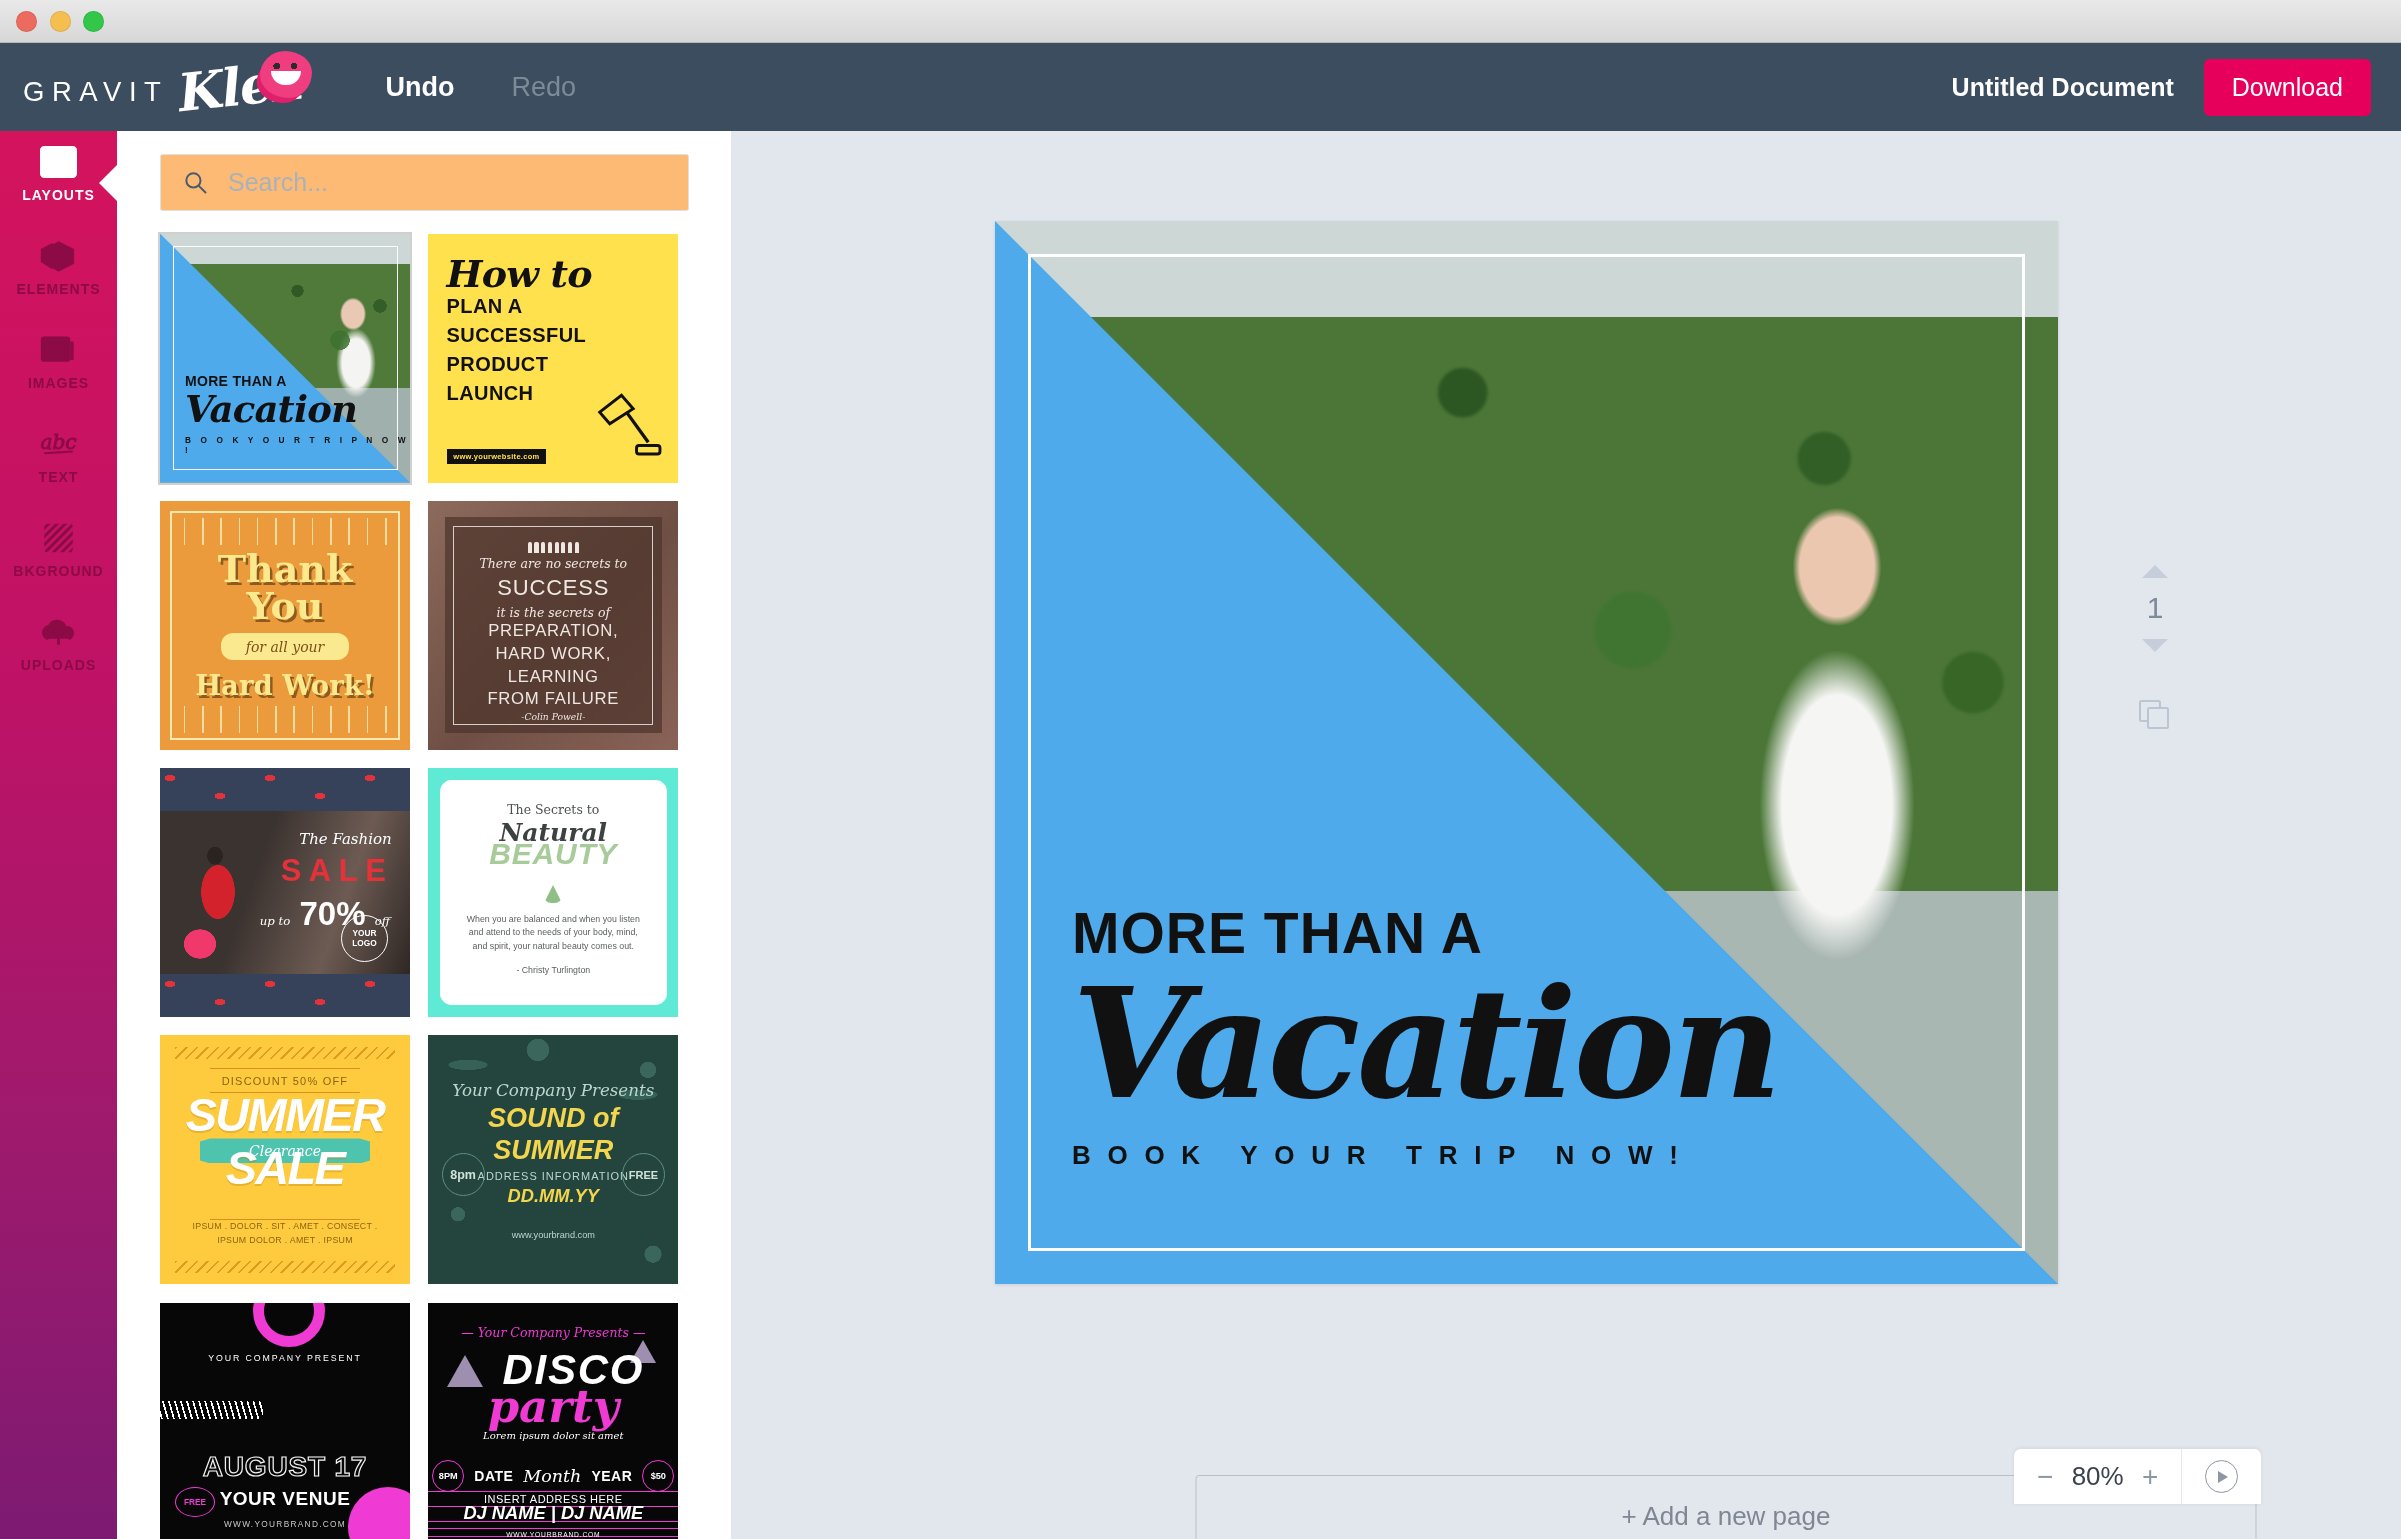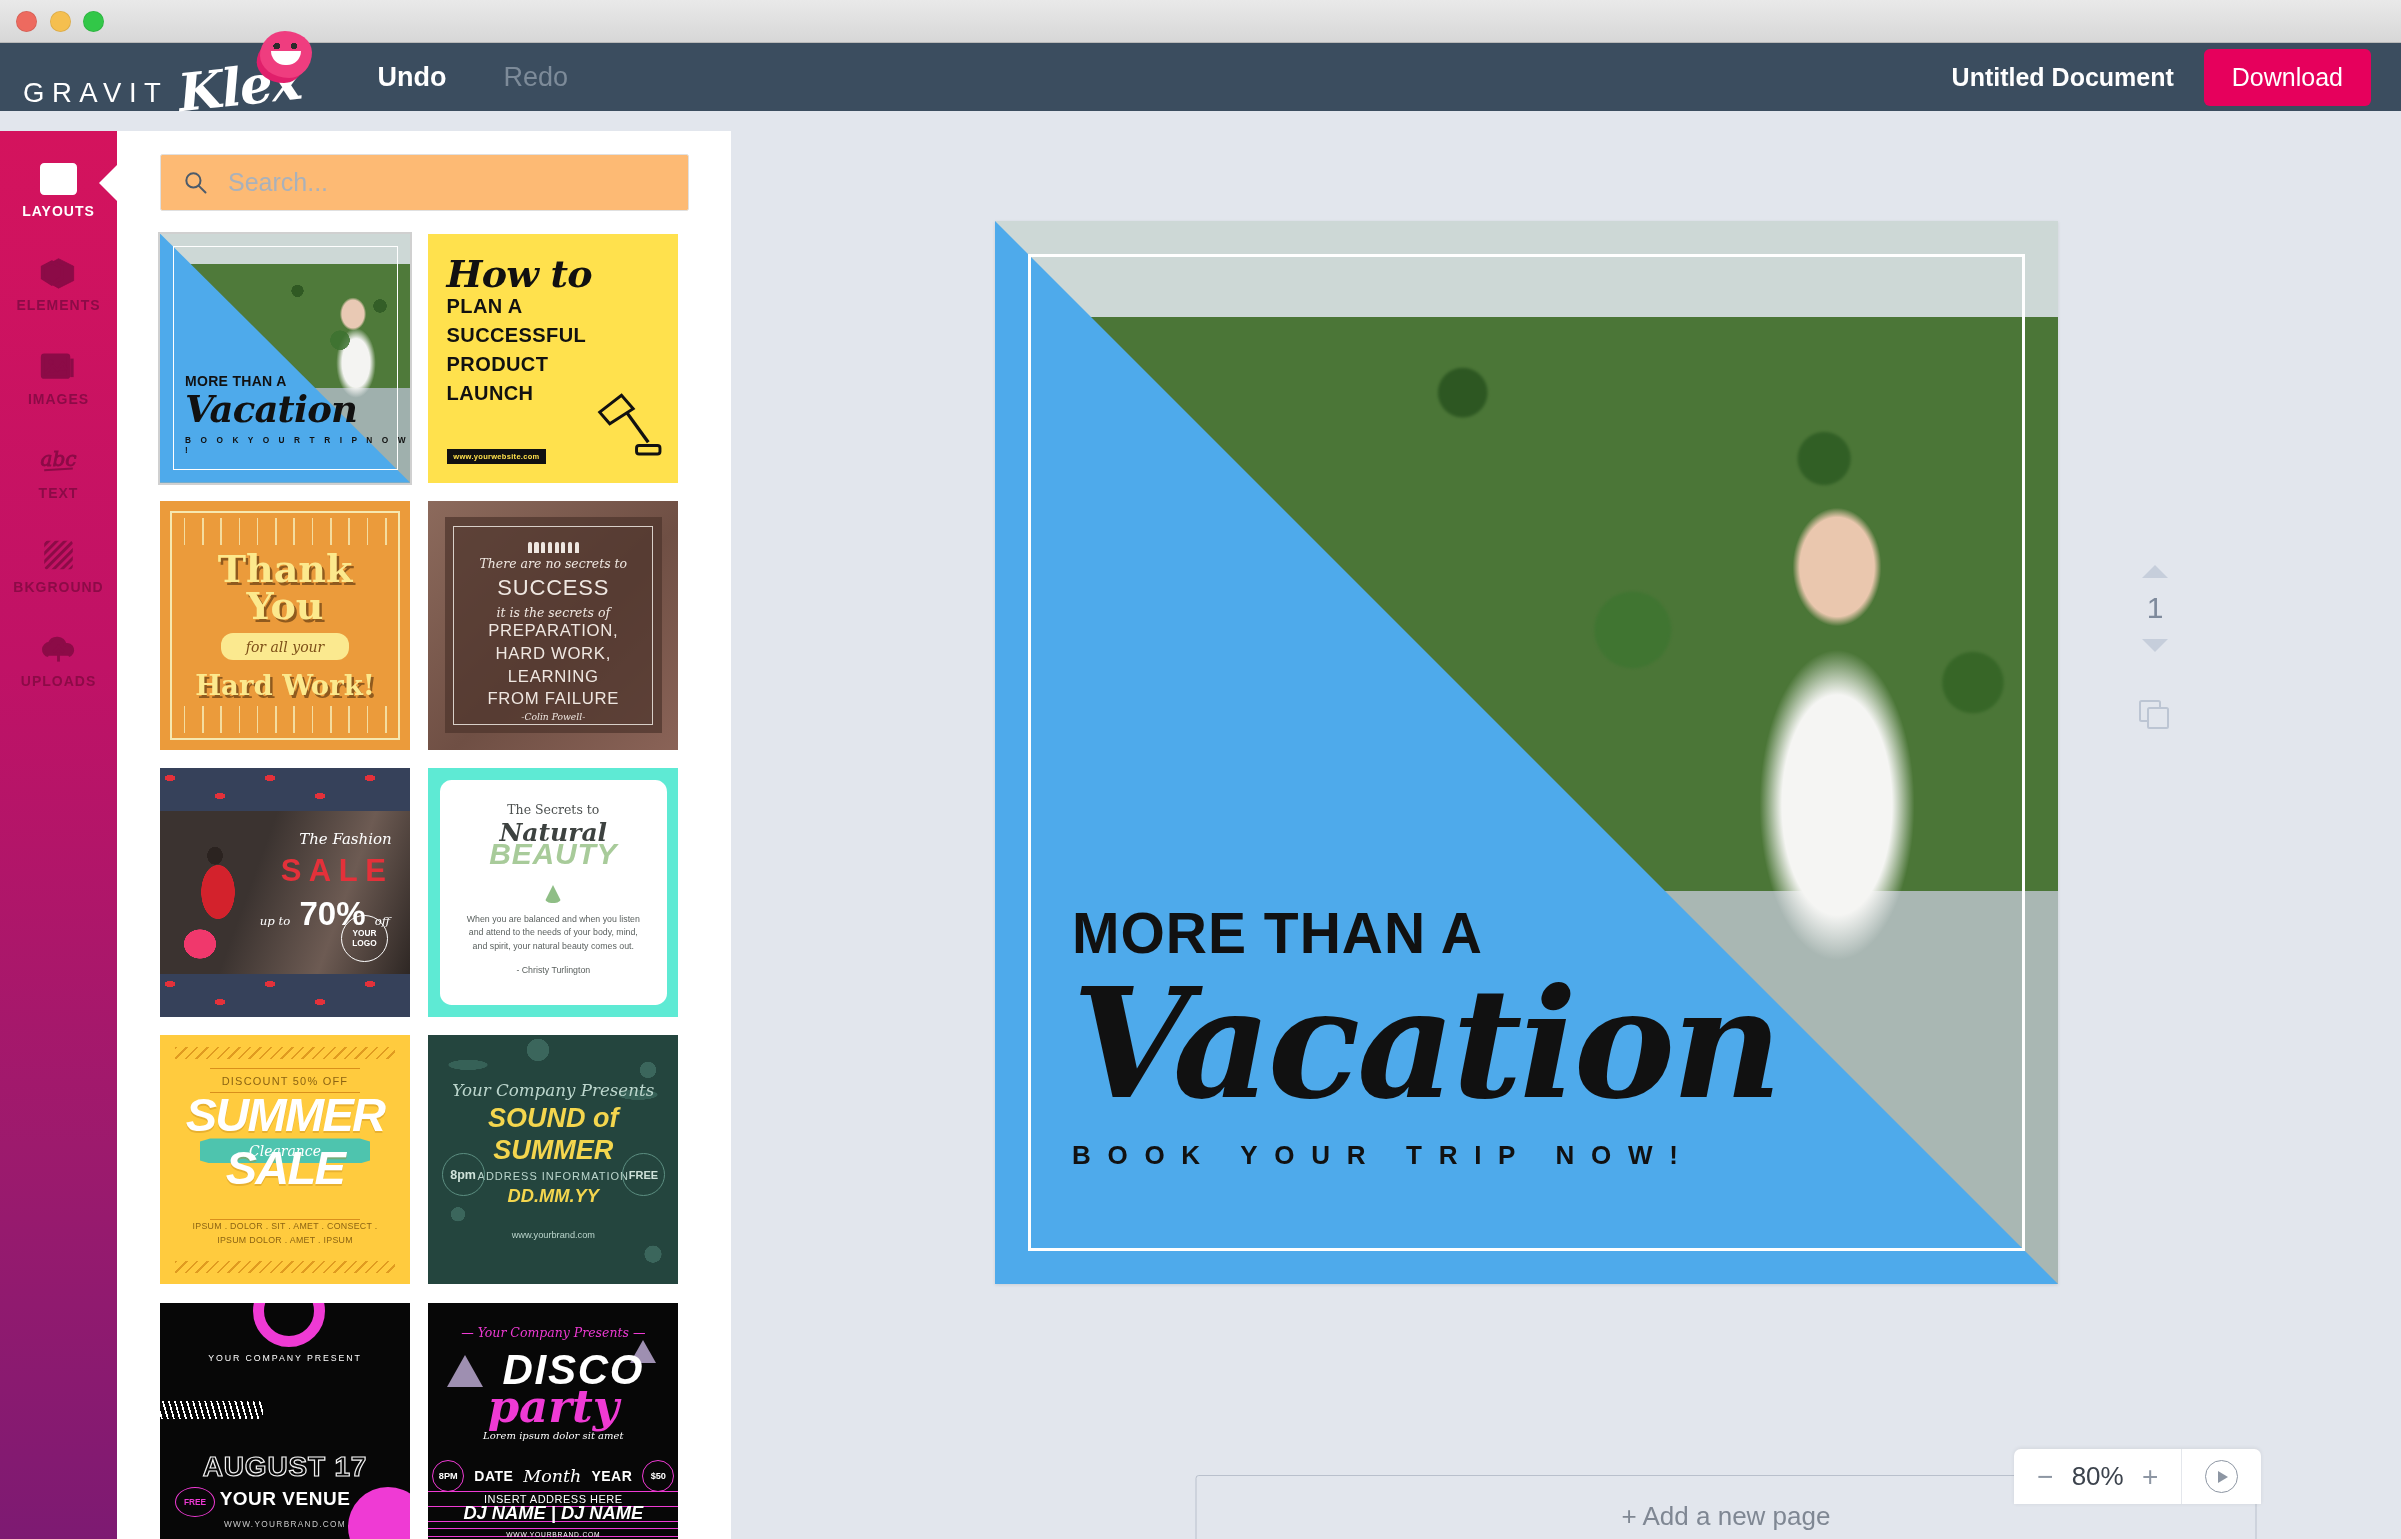--- a/index.html
+++ b/index.html
@@ -20,23 +20,23 @@
   }
   .traffic { display: flex; gap: 12.5px; margin-left: 16px; }
   .dot { width: 21px; height: 21px; border-radius: 50%; }
   .dot.red { background: #ed6a5f; box-shadow: inset 0 0 0 0.8px rgba(0,0,0,.10); }
   .dot.yellow { background: #f5bf4f; box-shadow: inset 0 0 0 0.8px rgba(0,0,0,.10); }
   .dot.green { background: #32c748; box-shadow: inset 0 0 0 0.8px rgba(0,0,0,.10); }
 
   
   .appbar {
     position: absolute; top: 43px; left: 0;
-    width: 2401px; height: 68px;
+    width: 2401px; height: 88px;
     background: #3b4d5f;
-    display: flex; 
+    display: flex; align-items: center; gap: 8px;
   }
   .brand { display: flex; align-items: flex-end; margin-left: 23px; position: relative; }
   .brand-gravit {
     color: #fff; font-size: 27.5px; letter-spacing: 7.5px;
     font-weight: 400; line-height: 1; padding-bottom: 5px;
   }
   .brand-klex {
     color: #fff; font-family: "DejaVu Serif", serif; font-style: italic;
     font-size: 52px; font-weight: 700; line-height: .92;
     margin-left: 10px; letter-spacing: -1.7px;
@@ -73,21 +73,21 @@
 
   
   .rail {
     position: absolute; top: 131px; left: 0;
     width: 117px; height: 1408px;
     background: linear-gradient(180deg, #d4135d 0%, #c01266 38%, #9d1a6d 72%, #7d1a72 100%);
     padding-top: 15px;
   }
   .rail-item {
     position: relative; width: 117px; height: 73px;
-    display: flex; flex-direction: column; align-items: center; justify-content: flex-end;
+    display: flex; flex-direction: column; align-items: center; justify-content: flex-start;
     margin-bottom: 21px; cursor: pointer;
   }
   .rail-label {
     font-size: 14px; font-weight: 700; letter-spacing: 1px;
     color: #8c0b47; margin-top: 7.5px;
   }
   .rail-item.active .rail-label { color: #fff; }
   .rail-ico { width: 37px; height: 33px; position: relative; }
   .ink { fill: #8c0b47; stroke: #8c0b47; }
   .rail-item.active .ink { fill: #fff; stroke: #fff; }

